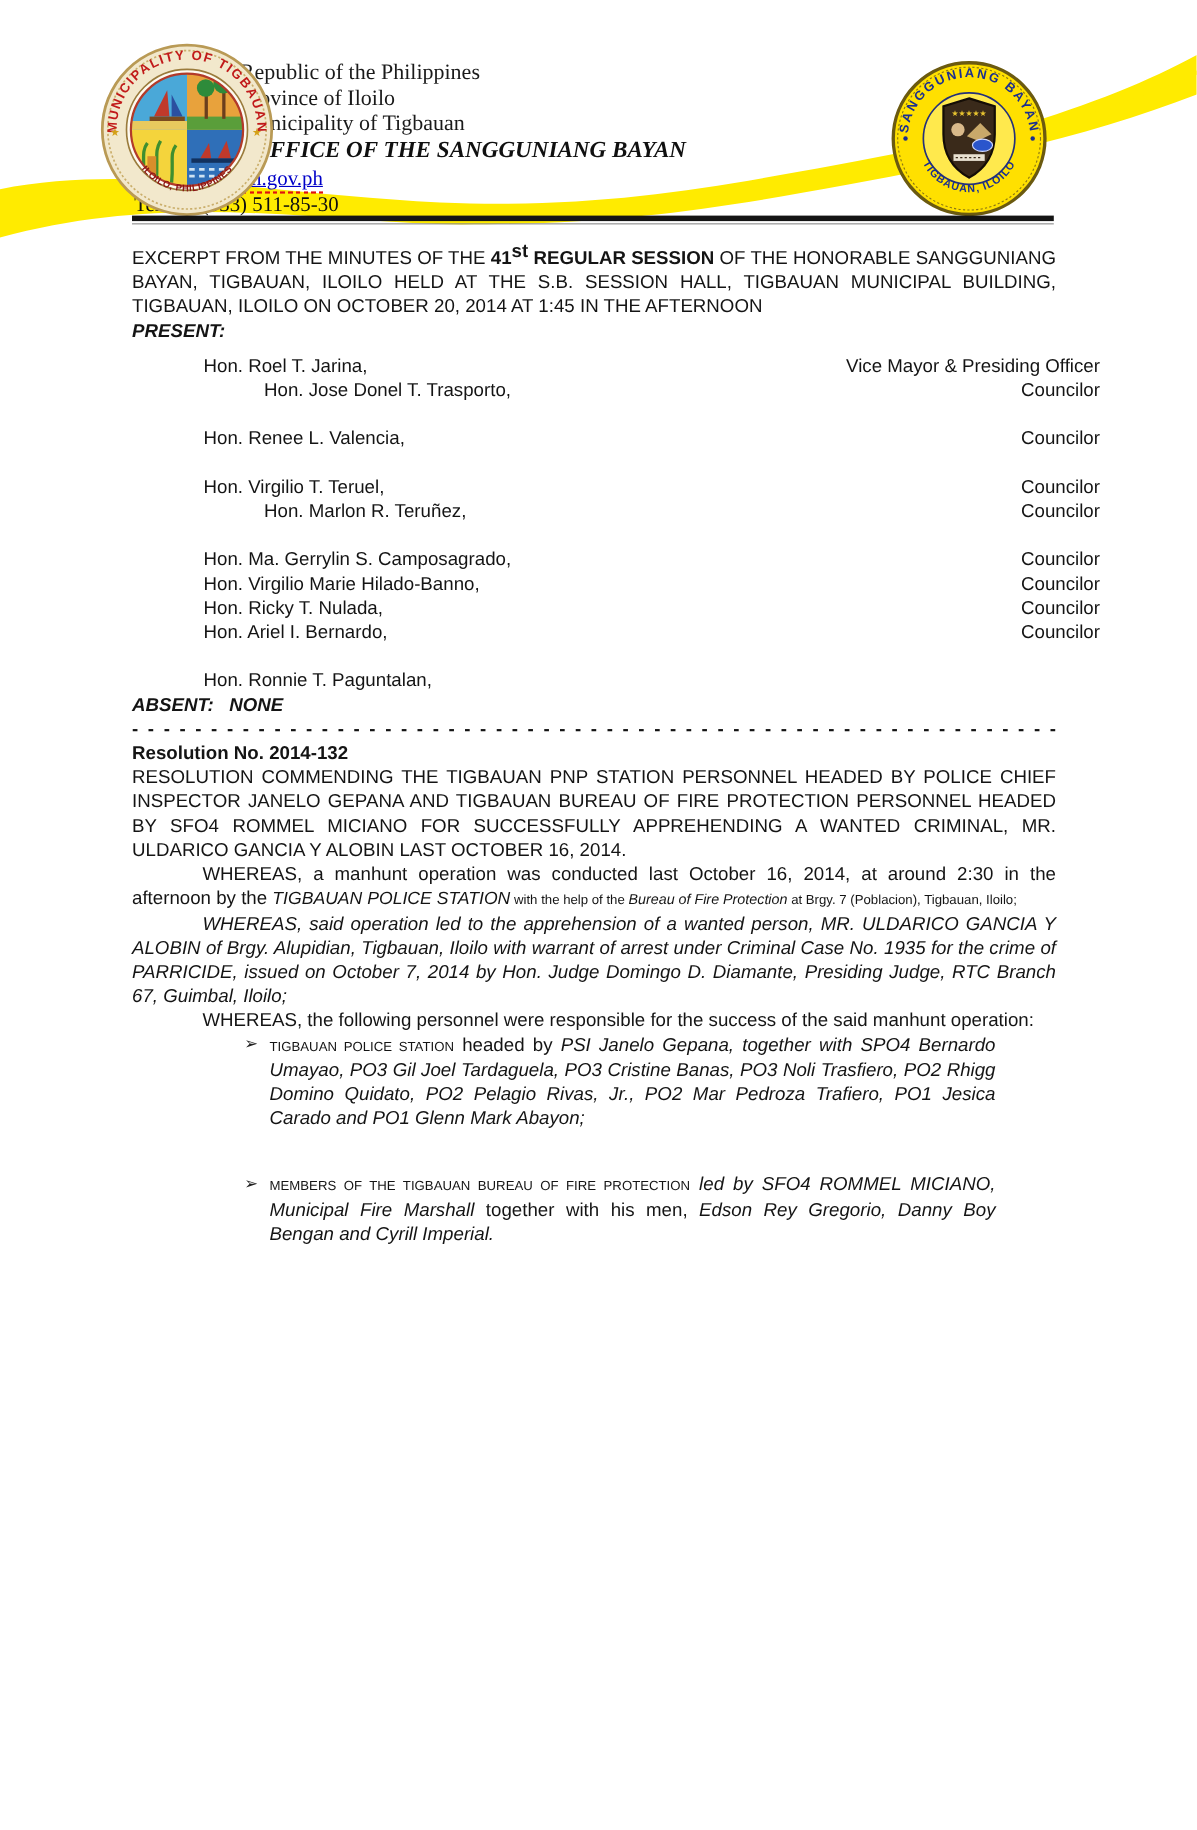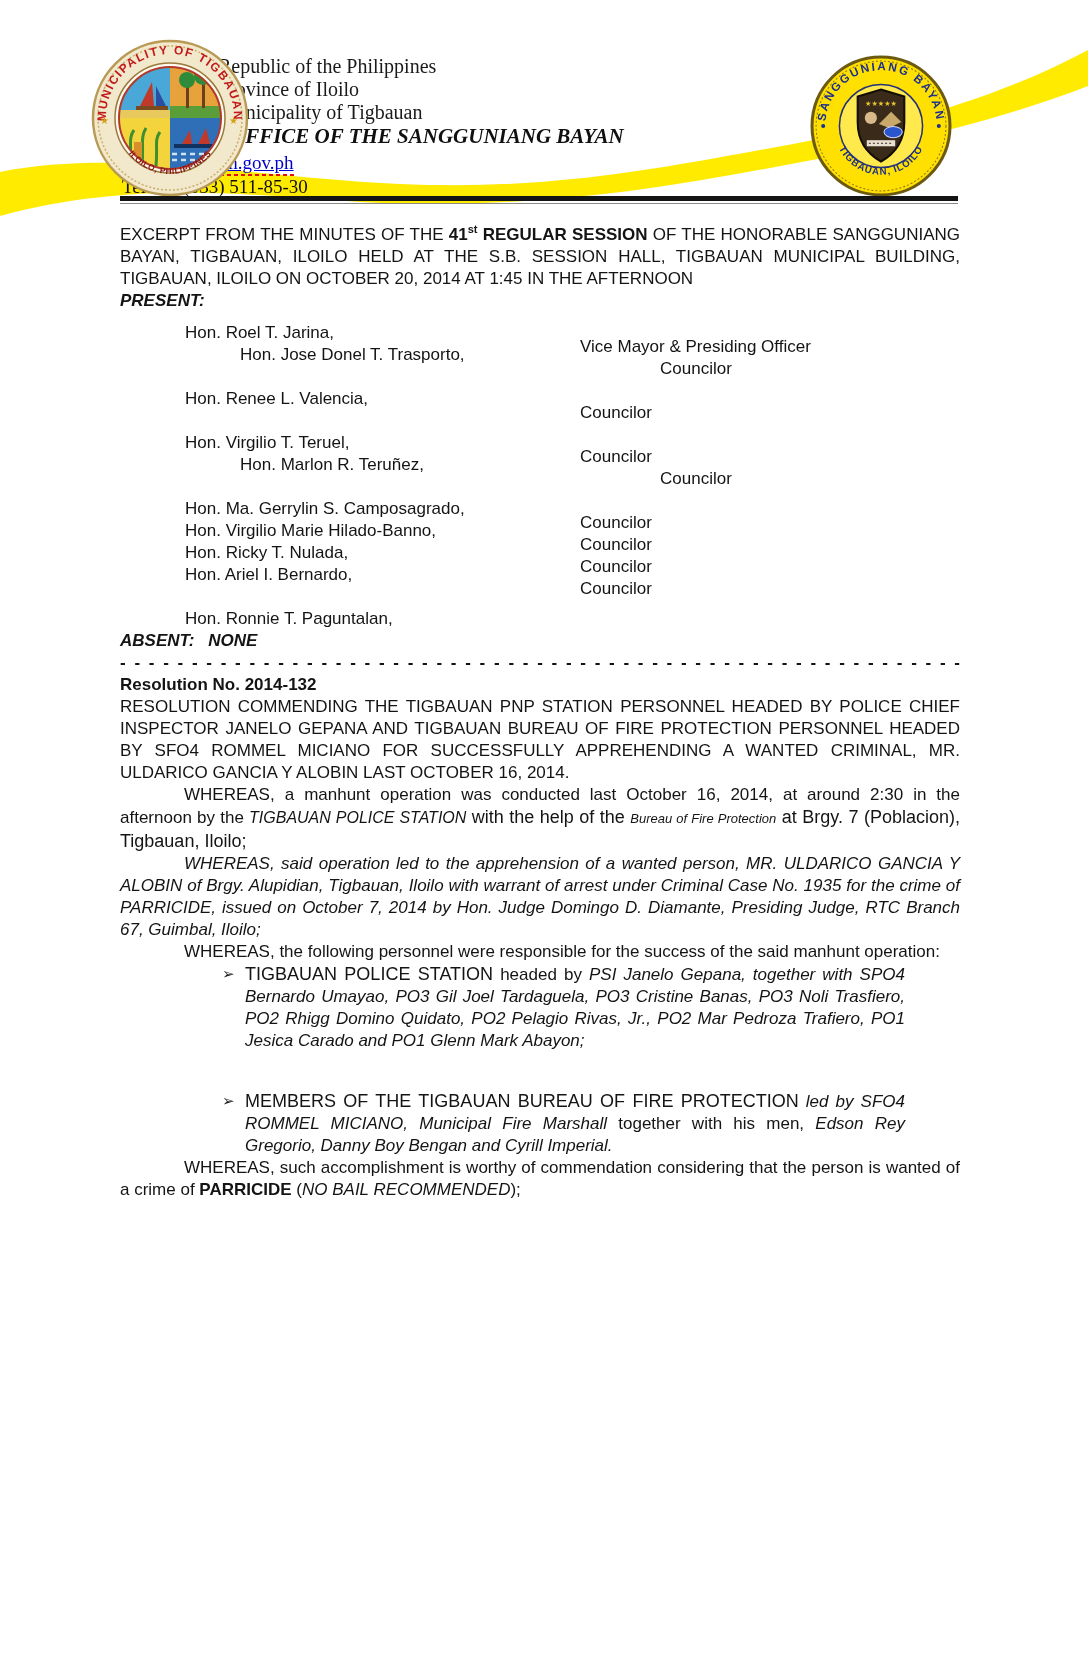--- a/index.html
+++ b/index.html
@@ -46,21 +46,21 @@
   }
   .content p { margin:0; }
   .jt { text-align:justify; }
   .ind { text-indent:64px; }
 
   .p-present { margin-top:24px; margin-left:28px; font-weight:bold; font-style:italic; }
   .att-row { position:relative; }
   .att-row.gap { margin-top:22px; }
   .att-name { margin-left:65px; }
   .att-row.indent .att-name { margin-left:120px; }
-  .att-role { position:absolute; left:460px; top:14px; width:420px; text-align:left; }
+  .att-role { position:absolute; left:460px; top:0; width:420px; text-align:right; }
   .att-row.indent .att-role { padding-left:80px; box-sizing:border-box; }
   .att-block { margin-top:10px; }
 
   .p-absent { margin-top:24px; margin-left:28px; font-weight:bold; font-style:italic; }
   .p-absent .abs-val { margin-left:14px; }
   .sep {
     white-space:nowrap; overflow:hidden; width:840px; font-weight:bold; letter-spacing:2px;
   }
   .p-title { margin-top:4px; text-align:left; font-weight:bold; }
   .p-res { margin-top:43px; }
@@ -70,22 +70,22 @@
   .p-final { margin-top:29px; }
 
   .bullets { margin:0 55px 0 102px; padding:0; list-style:none; }
   .bullets li { position:relative; padding-left:23px; text-align:justify; }
   .bullets li + li { margin-top:38px; }
   .bullets .marker { position:absolute; left:0; top:0; font-size:15px; color:#222; }
 
   
   .seg-b   { font-weight:bold; }
   .seg-i   { font-style:italic; }
-  .seg-bsup{ font-weight:bold; font-size:11px; vertical-align:super; line-height:0; }
-  .seg-sm  { font-size:18px; }
+  .seg-bsup{ font-weight:bold; font-size:17px; vertical-align:super; line-height:0; }
+  .seg-sm  { font-size:12px; }
   .seg-smi { font-size:13px; font-style:italic; }
   .seg-ism { font-size:16px; font-style:italic; }
 </style>
 </head>
 <body>
 
 <div class="page">
 
   <div class="header">
 
@@ -247,16 +247,15 @@
       <li>
         <span class="marker">➢</span>
         <span><span class="seg-sm">TIGBAUAN POLICE STATION</span><span> headed by </span><span class="seg-i">PSI Janelo Gepana, together with SPO4 Bernardo Umayao, PO3 Gil Joel Tardaguela, PO3 Cristine Banas, PO3 Noli Trasfiero, PO2 Rhigg Domino Quidato, PO2 Pelagio Rivas, Jr., PO2 Mar Pedroza Trafiero, PO1 Jesica Carado and PO1 Glenn Mark Abayon;</span></span>
       </li>
       <li>
         <span class="marker">➢</span>
         <span><span class="seg-sm">MEMBERS OF THE TIGBAUAN BUREAU OF FIRE PROTECTION</span><span> </span><span class="seg-i">led by SFO4 ROMMEL MICIANO, Municipal Fire Marshall</span><span> together with his men, </span><span class="seg-i">Edson Rey Gregorio, Danny Boy Bengan and Cyrill Imperial.</span></span>
       </li>
     </ul>
 
-    <p class="p-final jt ind"><span>WHEREAS, such accomplishment is worthy of commendation considering that the person is wanted of a crime of </span><span class="seg-b">PARRICIDE</span><span> (</span><span class="seg-i">NO BAIL RECOMMENDED</span><span>);</span></p>
 
   </div>
 </div>
 
 </body></html>

